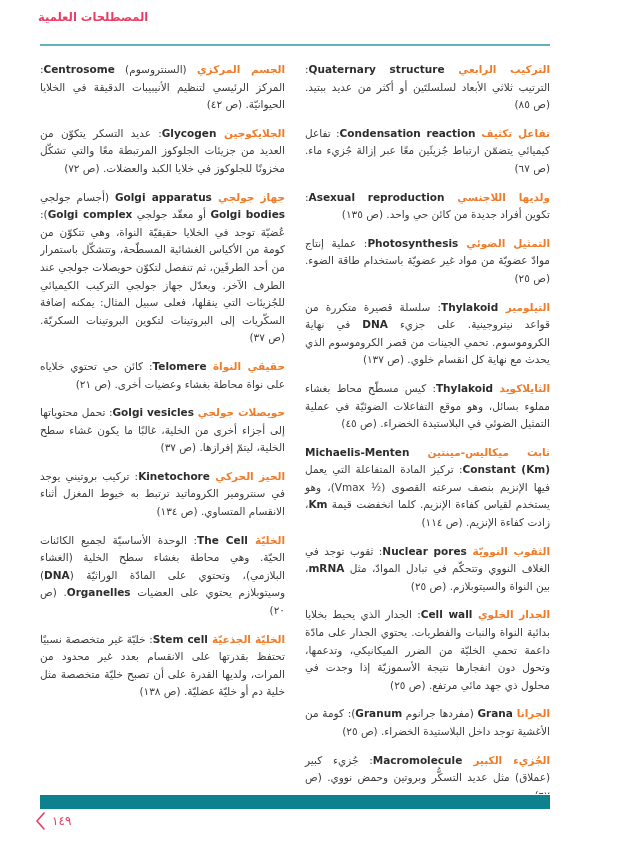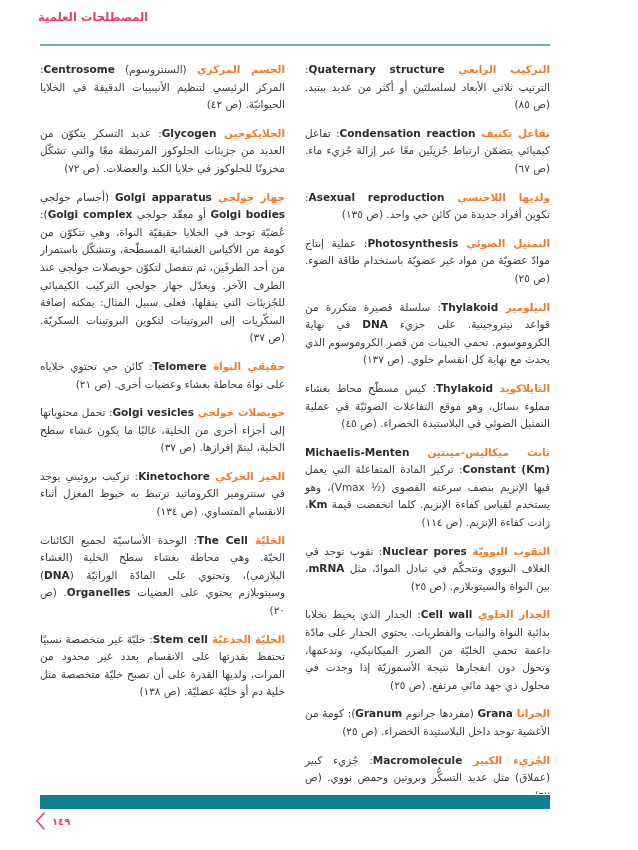--- a/index.html
+++ b/index.html
@@ -49,21 +49,21 @@
   .footer-bar{
     position:absolute;left:40px;right:60px;top:795px;
     height:14px;background:var(--bar);
   }
   .page-num-row{
     position:absolute;left:36px;top:812px;
     display:flex;align-items:center;gap:7px;
   }
   .page-number{
     color:var(--pink);
-    font-size:10px;font-weight:bold;
+    font-size:12px;font-weight:normal;
   }
   .chevron{display:block;}
 </style>
 </head>
 <body>
 
 <div class="page">
 
   <div class="page-title">المصطلحات العلمية</div>
 

